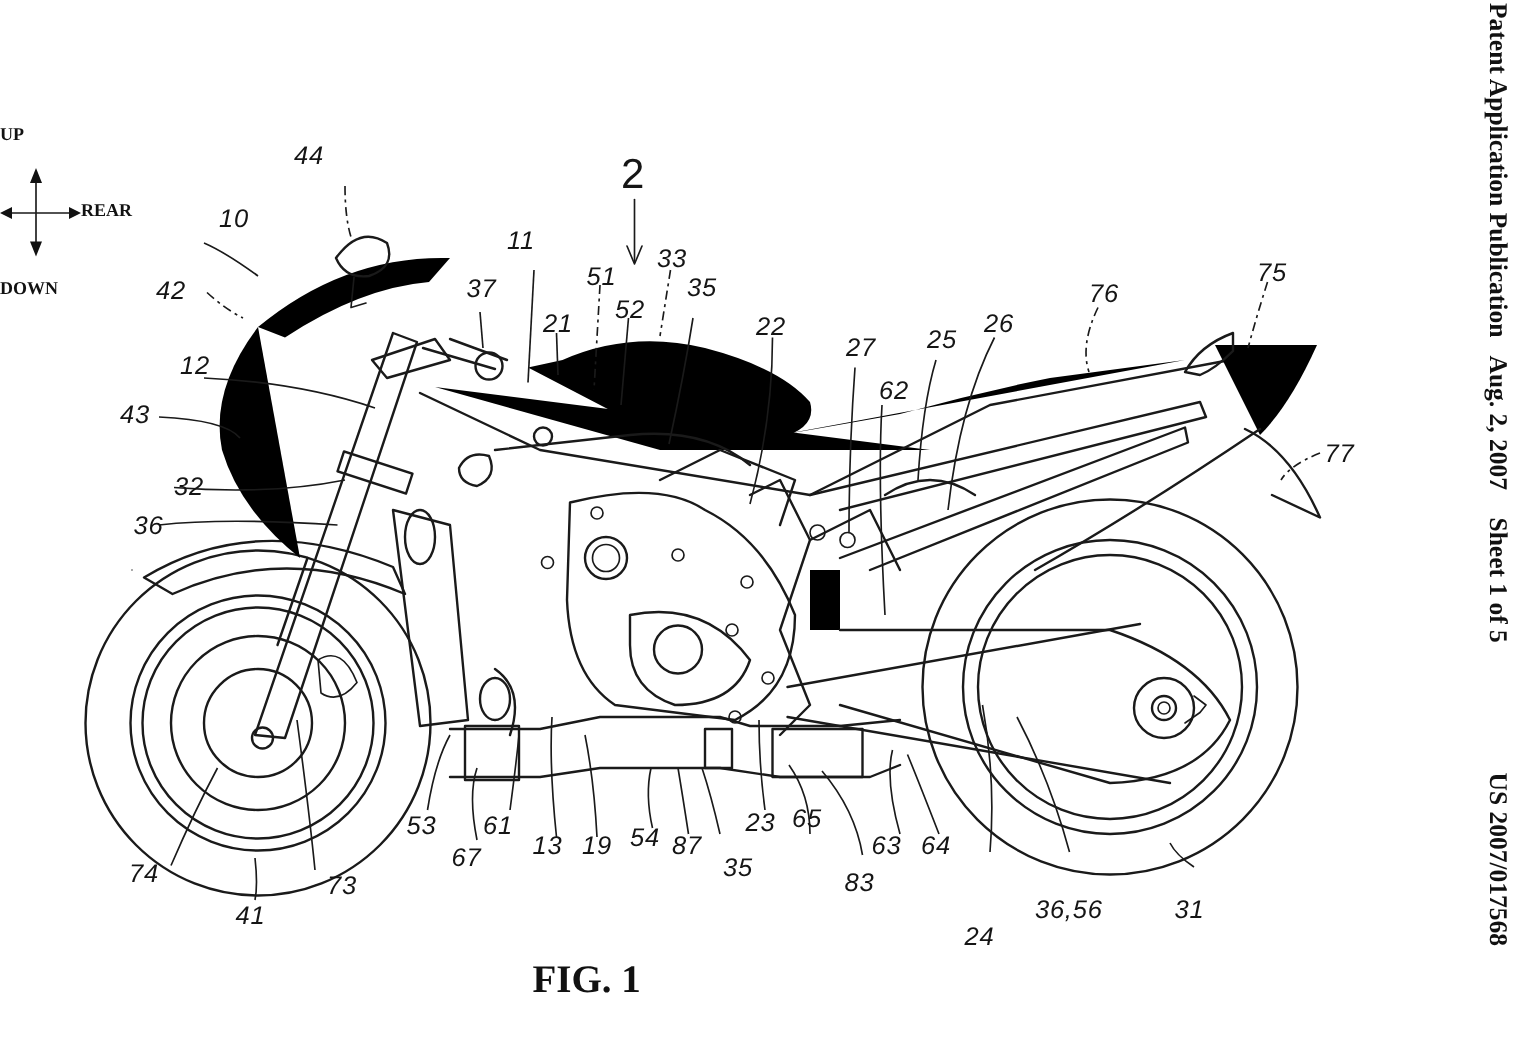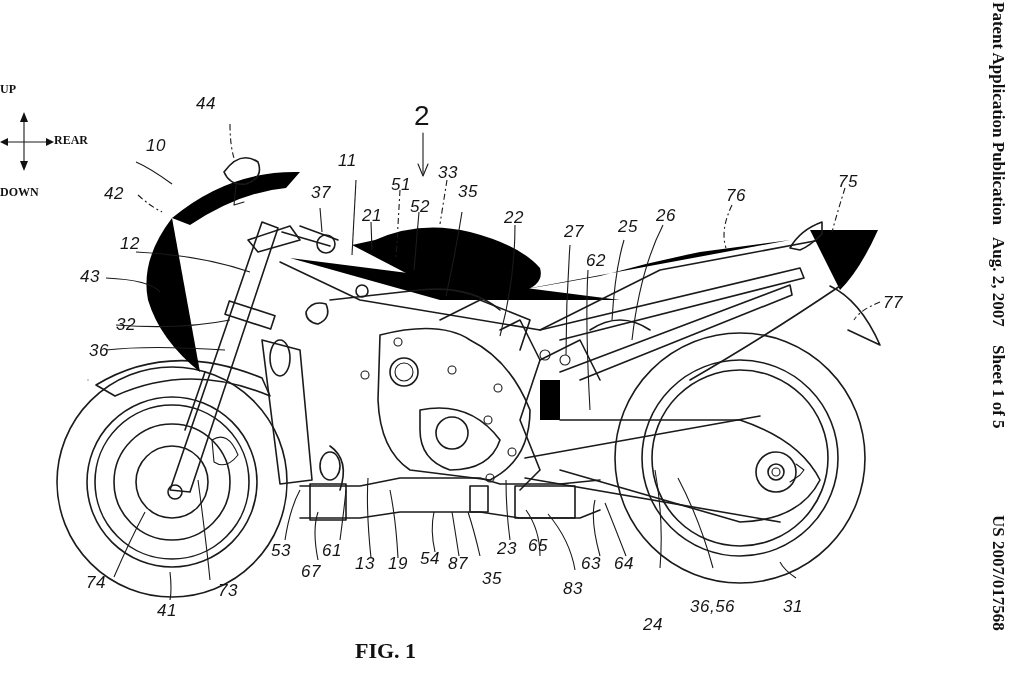--- a/index.html
+++ b/index.html
@@ -7,21 +7,21 @@
   #drawing { position: absolute; left: 0; top: 0; width: 1024px; height: 697px; }
   .ln { fill: none; stroke: #1a1a1a; stroke-width: 1.6; stroke-linecap: round; stroke-linejoin: round; }
   .thin { stroke-width: 1.1; }
   .dash { stroke-dasharray: 10 3 2 3; stroke-width: 1.2; }
   .hid { stroke-dasharray: 5 3; stroke-width: 1.2; }
   .lead { fill: none; stroke: #1a1a1a; stroke-width: 1.1; }
   .lead-dash { fill: none; stroke: #1a1a1a; stroke-width: 1.1; stroke-dasharray: 6 3 2 3; }
   .ref { position: absolute; font-family: "Liberation Sans", sans-serif; font-style: italic; font-size: 17px; color: #151515; line-height: 1; white-space: nowrap; letter-spacing: 0.5px; }
   .ref.big { font-size: 28px; font-style: normal; font-weight: normal; }
   .dirlabel { position: absolute; font-family: "Liberation Serif", serif; font-weight: bold; font-size: 12px; line-height: 1; color: #111; }
-  .figlabel { position: absolute; font-family: "Liberation Serif", serif; font-weight: bold; font-size: 22px; left: 355px; top: 638px; color: #111; }
+  .figlabel { position: absolute; font-family: "Liberation Serif", serif; font-weight: bold; font-size: 26px; left: 355px; top: 638px; color: #111; }
   .header-rot { position: absolute; left: 1008px; top: 2px; transform-origin: 0 0; transform: rotate(90deg); white-space: nowrap; font-family: "Liberation Serif", serif; font-weight: bold; font-size: 17px; color: #111; display: flex; }
   .header-rot span { display: inline-block; }
 </style>
 </head>
 <body>
 
 <div class="header-rot">
   <span style="width:235px">Patent Application Publication</span>
   <span style="width:108px">Aug. 2, 2007</span>
   <span style="width:170px">Sheet 1 of 5</span>

